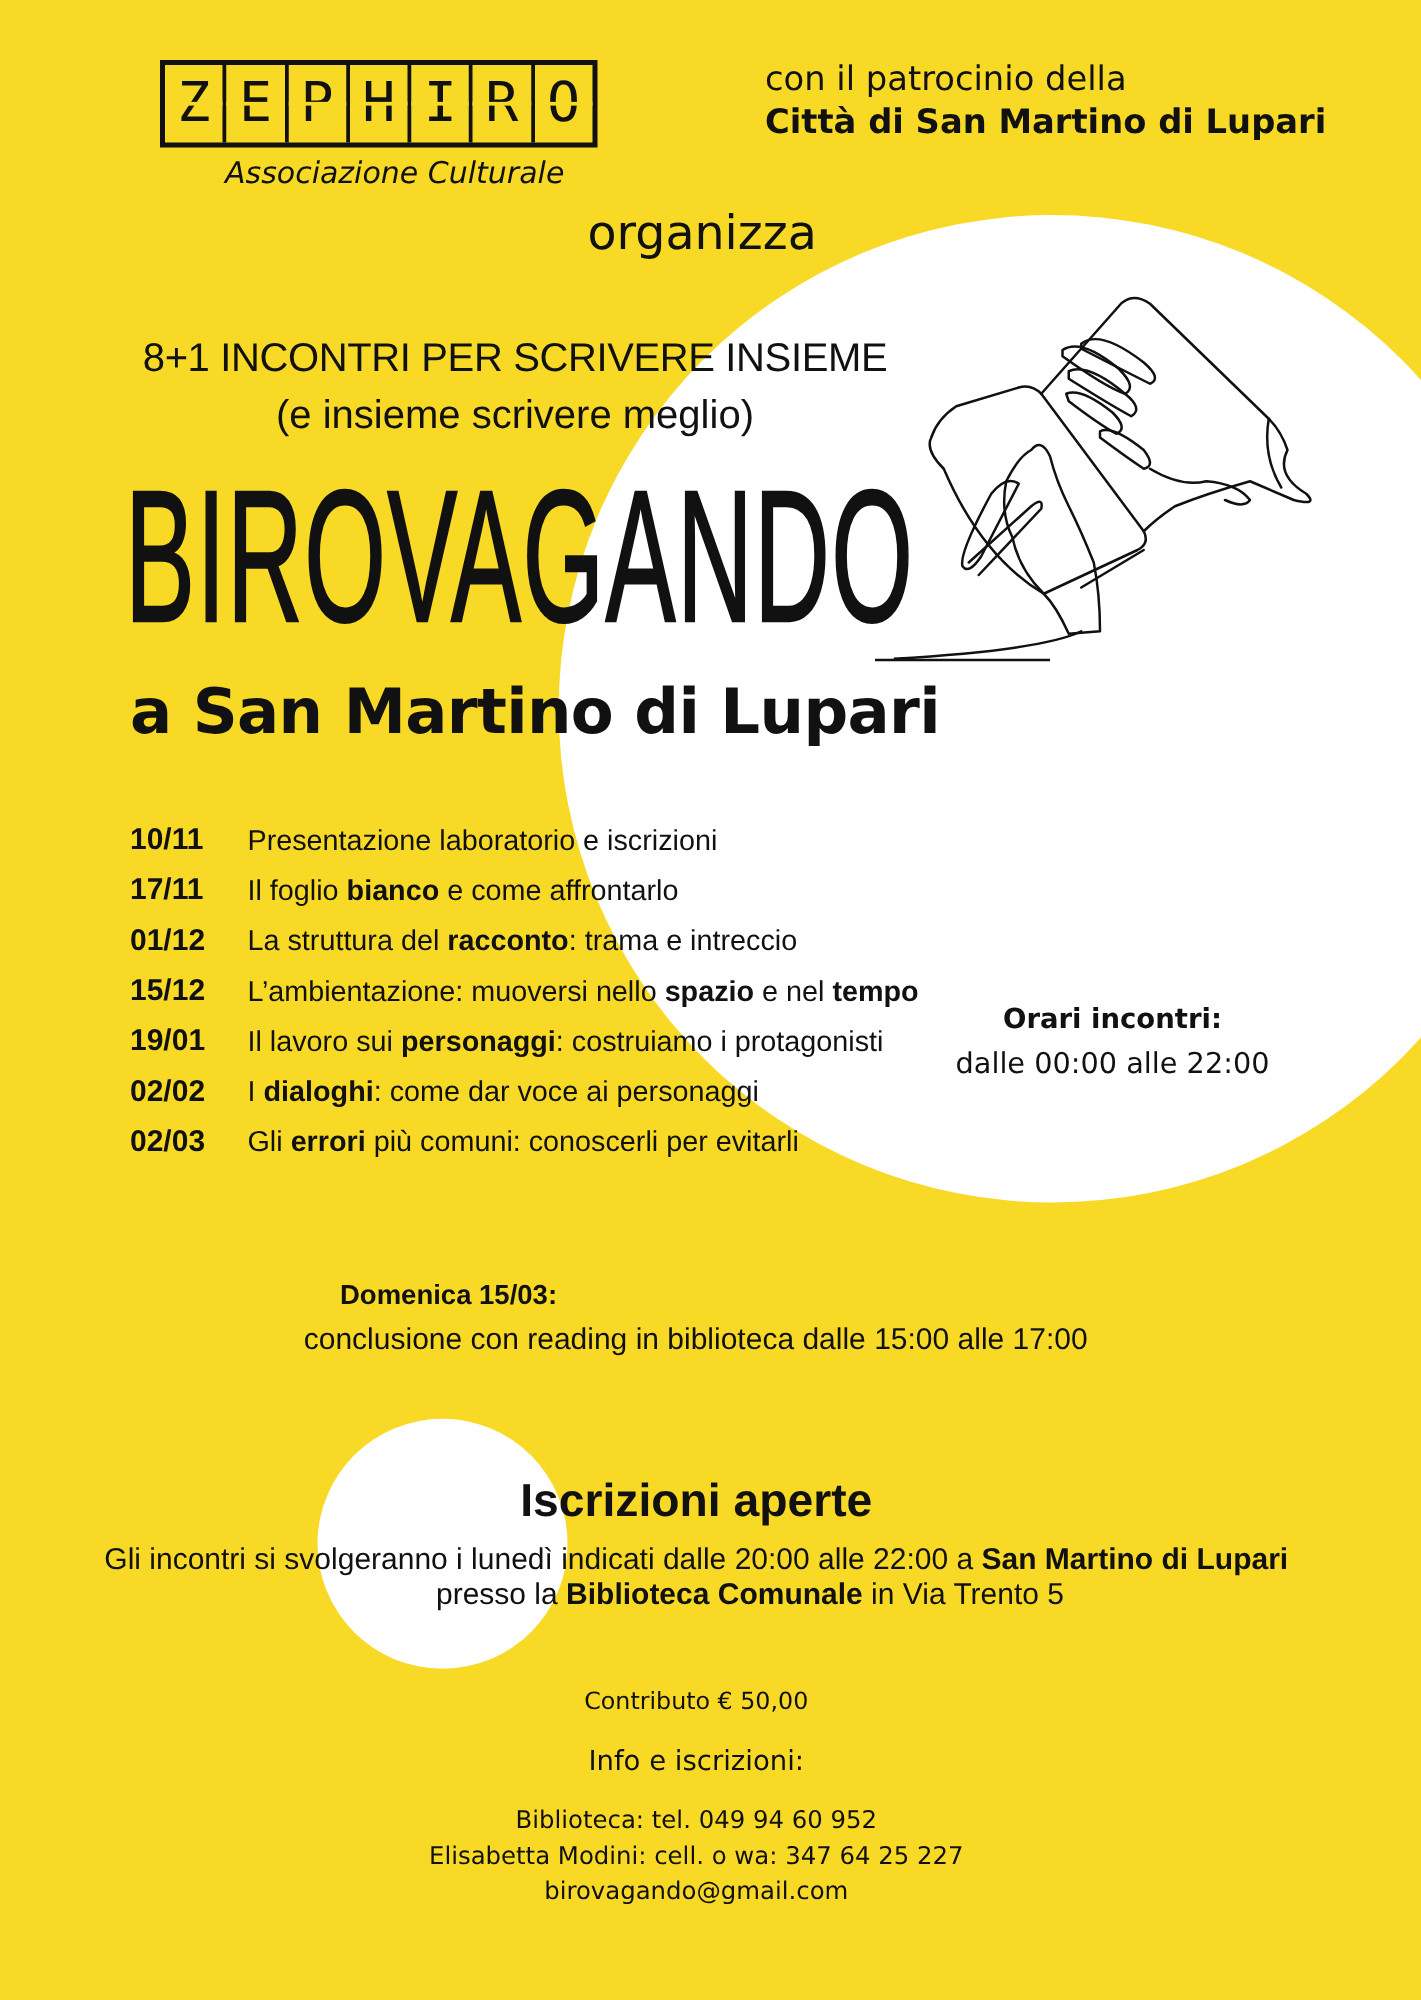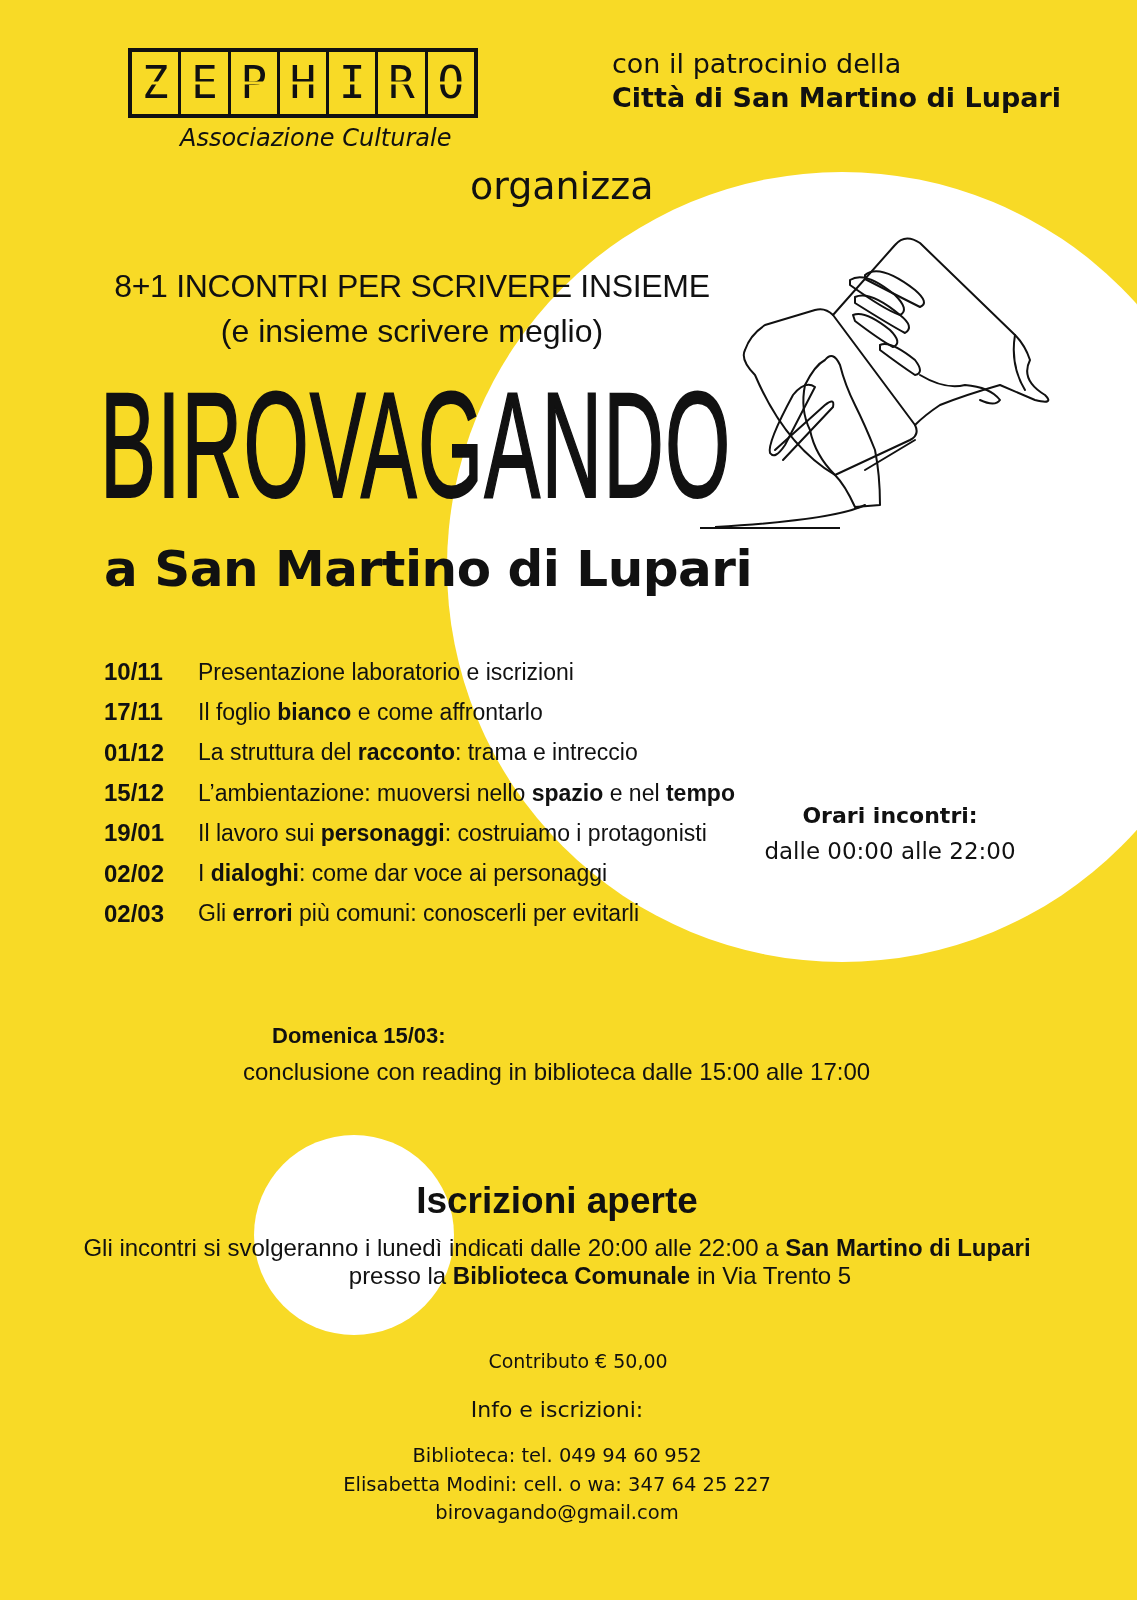--- a/index.html
+++ b/index.html
@@ -52,21 +52,21 @@
   .srow { display:flex; height:40.3px; align-items:center; font-size:23px; font-family:"Liberation Sans", sans-serif; }
   .sdate { width:94px; font-weight:bold; font-size:24px; }
   .stext b { font-weight:bold; }
   .orari1 { left:770px; top:803px; width:240px; text-align:center; font-size:22px; font-weight:bold; font-family:"DejaVu Sans", sans-serif; }
   .orari2 { left:760px; top:838px; width:260px; text-align:center; font-size:23px; font-family:"DejaVu Sans", sans-serif; }
   .dom1 { left:243px; top:1023px; font-size:22px; font-weight:bold; font-family:"Liberation Sans", sans-serif;margin-left:29px; }
   .dom2 { left:243px; top:1058px; font-size:24px; font-family:"Liberation Sans", sans-serif; }
   .iscr-title { left:0; width:1114px; top:1180px; text-align:center; font-size:37px; font-weight:bold; font-family:"Liberation Sans", sans-serif; }
   .iscr-l1 { left:0; width:1114px; top:1234px; text-align:center; font-size:24px; font-family:"Liberation Sans", sans-serif; }
   .iscr-l2 { left:0; width:1114px; top:1262px; text-align:center; font-size:24px; font-family:"Liberation Sans", sans-serif;margin-left:43px; }
-  .contrib { left:0; width:1114px; top:1350px; text-align:center; font-size:19px; font-family:"DejaVu Sans", sans-serif;margin-left:21px; }
+  .contrib { left:0; width:1114px; top:1350px; text-align:center; font-size:19px; font-family:"DejaVu Sans", sans-serif; }
   .info-h { left:0; width:1114px; top:1397px; text-align:center; font-size:22px; font-family:"DejaVu Sans", sans-serif; }
   .info-l { left:0; width:1114px; text-align:center; font-size:19.5px; font-family:"DejaVu Sans", sans-serif;margin-top:12px; }
   .illus { position:absolute; left:715px; top:215px; width:345px; height:320px; }
   .underline-stroke { position:absolute; left:700px; top:527px; width:140px; height:2px; background:#111; }
 </style>
 </head>
 <body>
 
 <div class="big-circle"></div>
 <div class="small-circle"></div>

